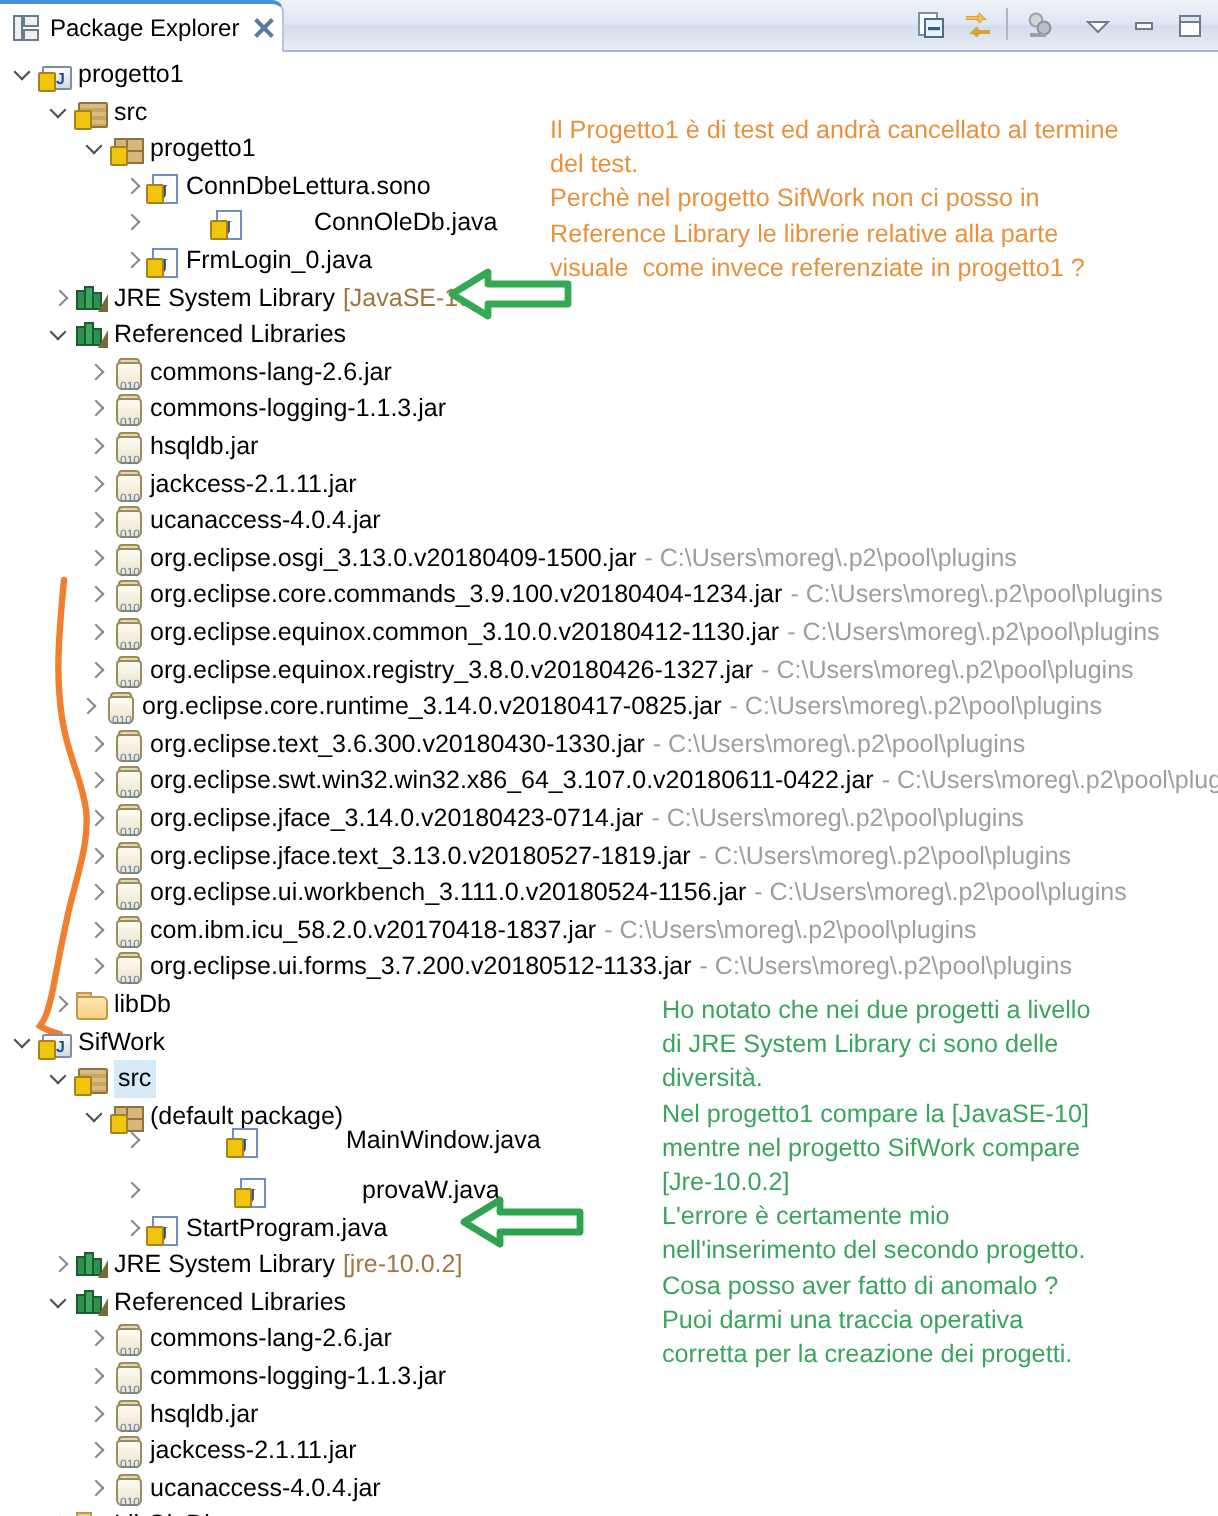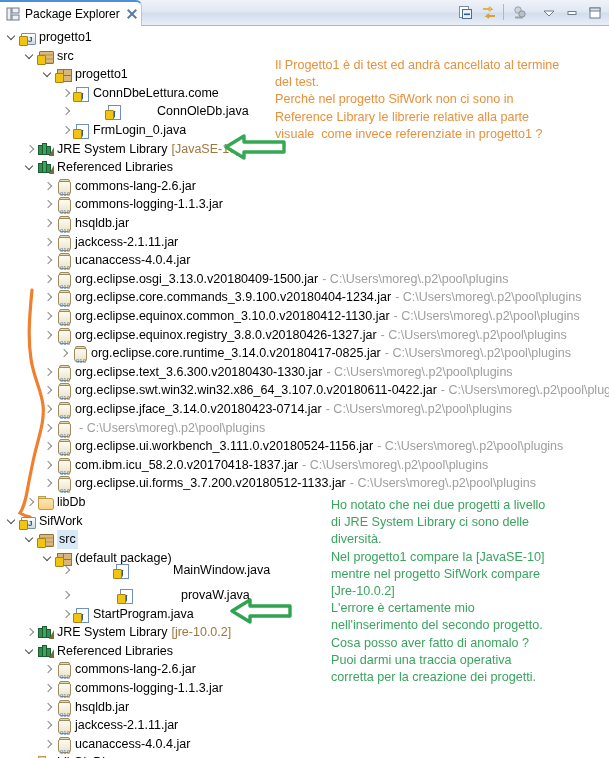--- a/index.html
+++ b/index.html
@@ -303,21 +303,21 @@
           <span class="lock"></span>
         </span>
         <span class="lbl">progetto1</span>
       </div>
       <div class="row" style="top: 57.8px; left: 60px;">
         <span class="twisty closed"></span>
         <span class="ico javafile">
           <span class="pg"></span>
           <span class="lock"></span>
         </span>
-        <span class="lbl">ConnDbeLettura.come</span>
+        <span class="lbl">ConnDbeLettura.sono</span>
       </div>
       <div class="row" style="top: 76.4px; left: 60px; gap: 32px;">
         <span class="twisty closed"></span>
         <span class="ico javafile">
           <span class="pg"></span>
           <span class="lock"></span>
         </span>
         <span class="lbl">ConnOleDb.java</span>
       </div>
       <div class="row" style="top: 95px; left: 60px;">
@@ -427,21 +427,21 @@
       <div class="row" style="top: 299.6px; left: 42px;">
         <span class="twisty closed"></span>
         <span class="ico jar">
           <span class="cap"></span>
           <span class="jarbody"></span>
           <span class="dots">010</span>
         </span>
         <span class="lbl">org.eclipse.equinox.registry_3.8.0.v20180426-1327.jar</span>
         <span class="path">- C:\Users\moreg\.p2\pool\plugins</span>
       </div>
-      <div class="row" style="top: 318.2px; left: 58px;">
+      <div class="row" style="top: 318.2px; left: 38px;">
         <span class="twisty closed"></span>
         <span class="ico jar">
           <span class="cap"></span>
           <span class="jarbody"></span>
           <span class="dots">010</span>
         </span>
         <span class="lbl">org.eclipse.core.runtime_3.14.0.v20180417-0825.jar</span>
         <span class="path">- C:\Users\moreg\.p2\pool\plugins</span>
       </div>
       <div class="row" style="top: 336.8px; left: 42px;">
@@ -474,20 +474,21 @@
         <span class="lbl">org.eclipse.jface_3.14.0.v20180423-0714.jar</span>
         <span class="path">- C:\Users\moreg\.p2\pool\plugins</span>
       </div>
       <div class="row" style="top: 392.6px; left: 42px;">
         <span class="twisty closed"></span>
         <span class="ico jar">
           <span class="cap"></span>
           <span class="jarbody"></span>
           <span class="dots">010</span>
         </span>
+        <span class="lbl">org.eclipse.jface.text_3.13.0.v20180527-1819.jar</span>
         <span class="path">- C:\Users\moreg\.p2\pool\plugins</span>
       </div>
       <div class="row" style="top: 411.2px; left: 42px;">
         <span class="twisty closed"></span>
         <span class="ico jar">
           <span class="cap"></span>
           <span class="jarbody"></span>
           <span class="dots">010</span>
         </span>
         <span class="lbl">org.eclipse.ui.workbench_3.111.0.v20180524-1156.jar</span>
@@ -641,21 +642,21 @@
         <span class="ico folder">
           <span class="tab2"></span>
         </span>
         <span class="lbl">LibOleDb</span>
       </div>
     </div>
 </div>
 
 <div class="annot orange" style="left:275px; top:57px;">Il Progetto1 è di test ed andrà cancellato al termine
 del test.
-Perchè nel progetto SifWork non ci sono in
+Perchè nel progetto SifWork non ci posso in
 Reference Library le librerie relative alla parte
 visuale  come invece referenziate in progetto1 ?</div>
 
 <div class="annot green" style="left:331px; top:497px;">Ho notato che nei due progetti a livello
 di JRE System Library ci sono delle
 diversità.
 Nel progetto1 compare la [JavaSE-10]
 mentre nel progetto SifWork compare
 [Jre-10.0.2]
 L'errore è certamente mio

